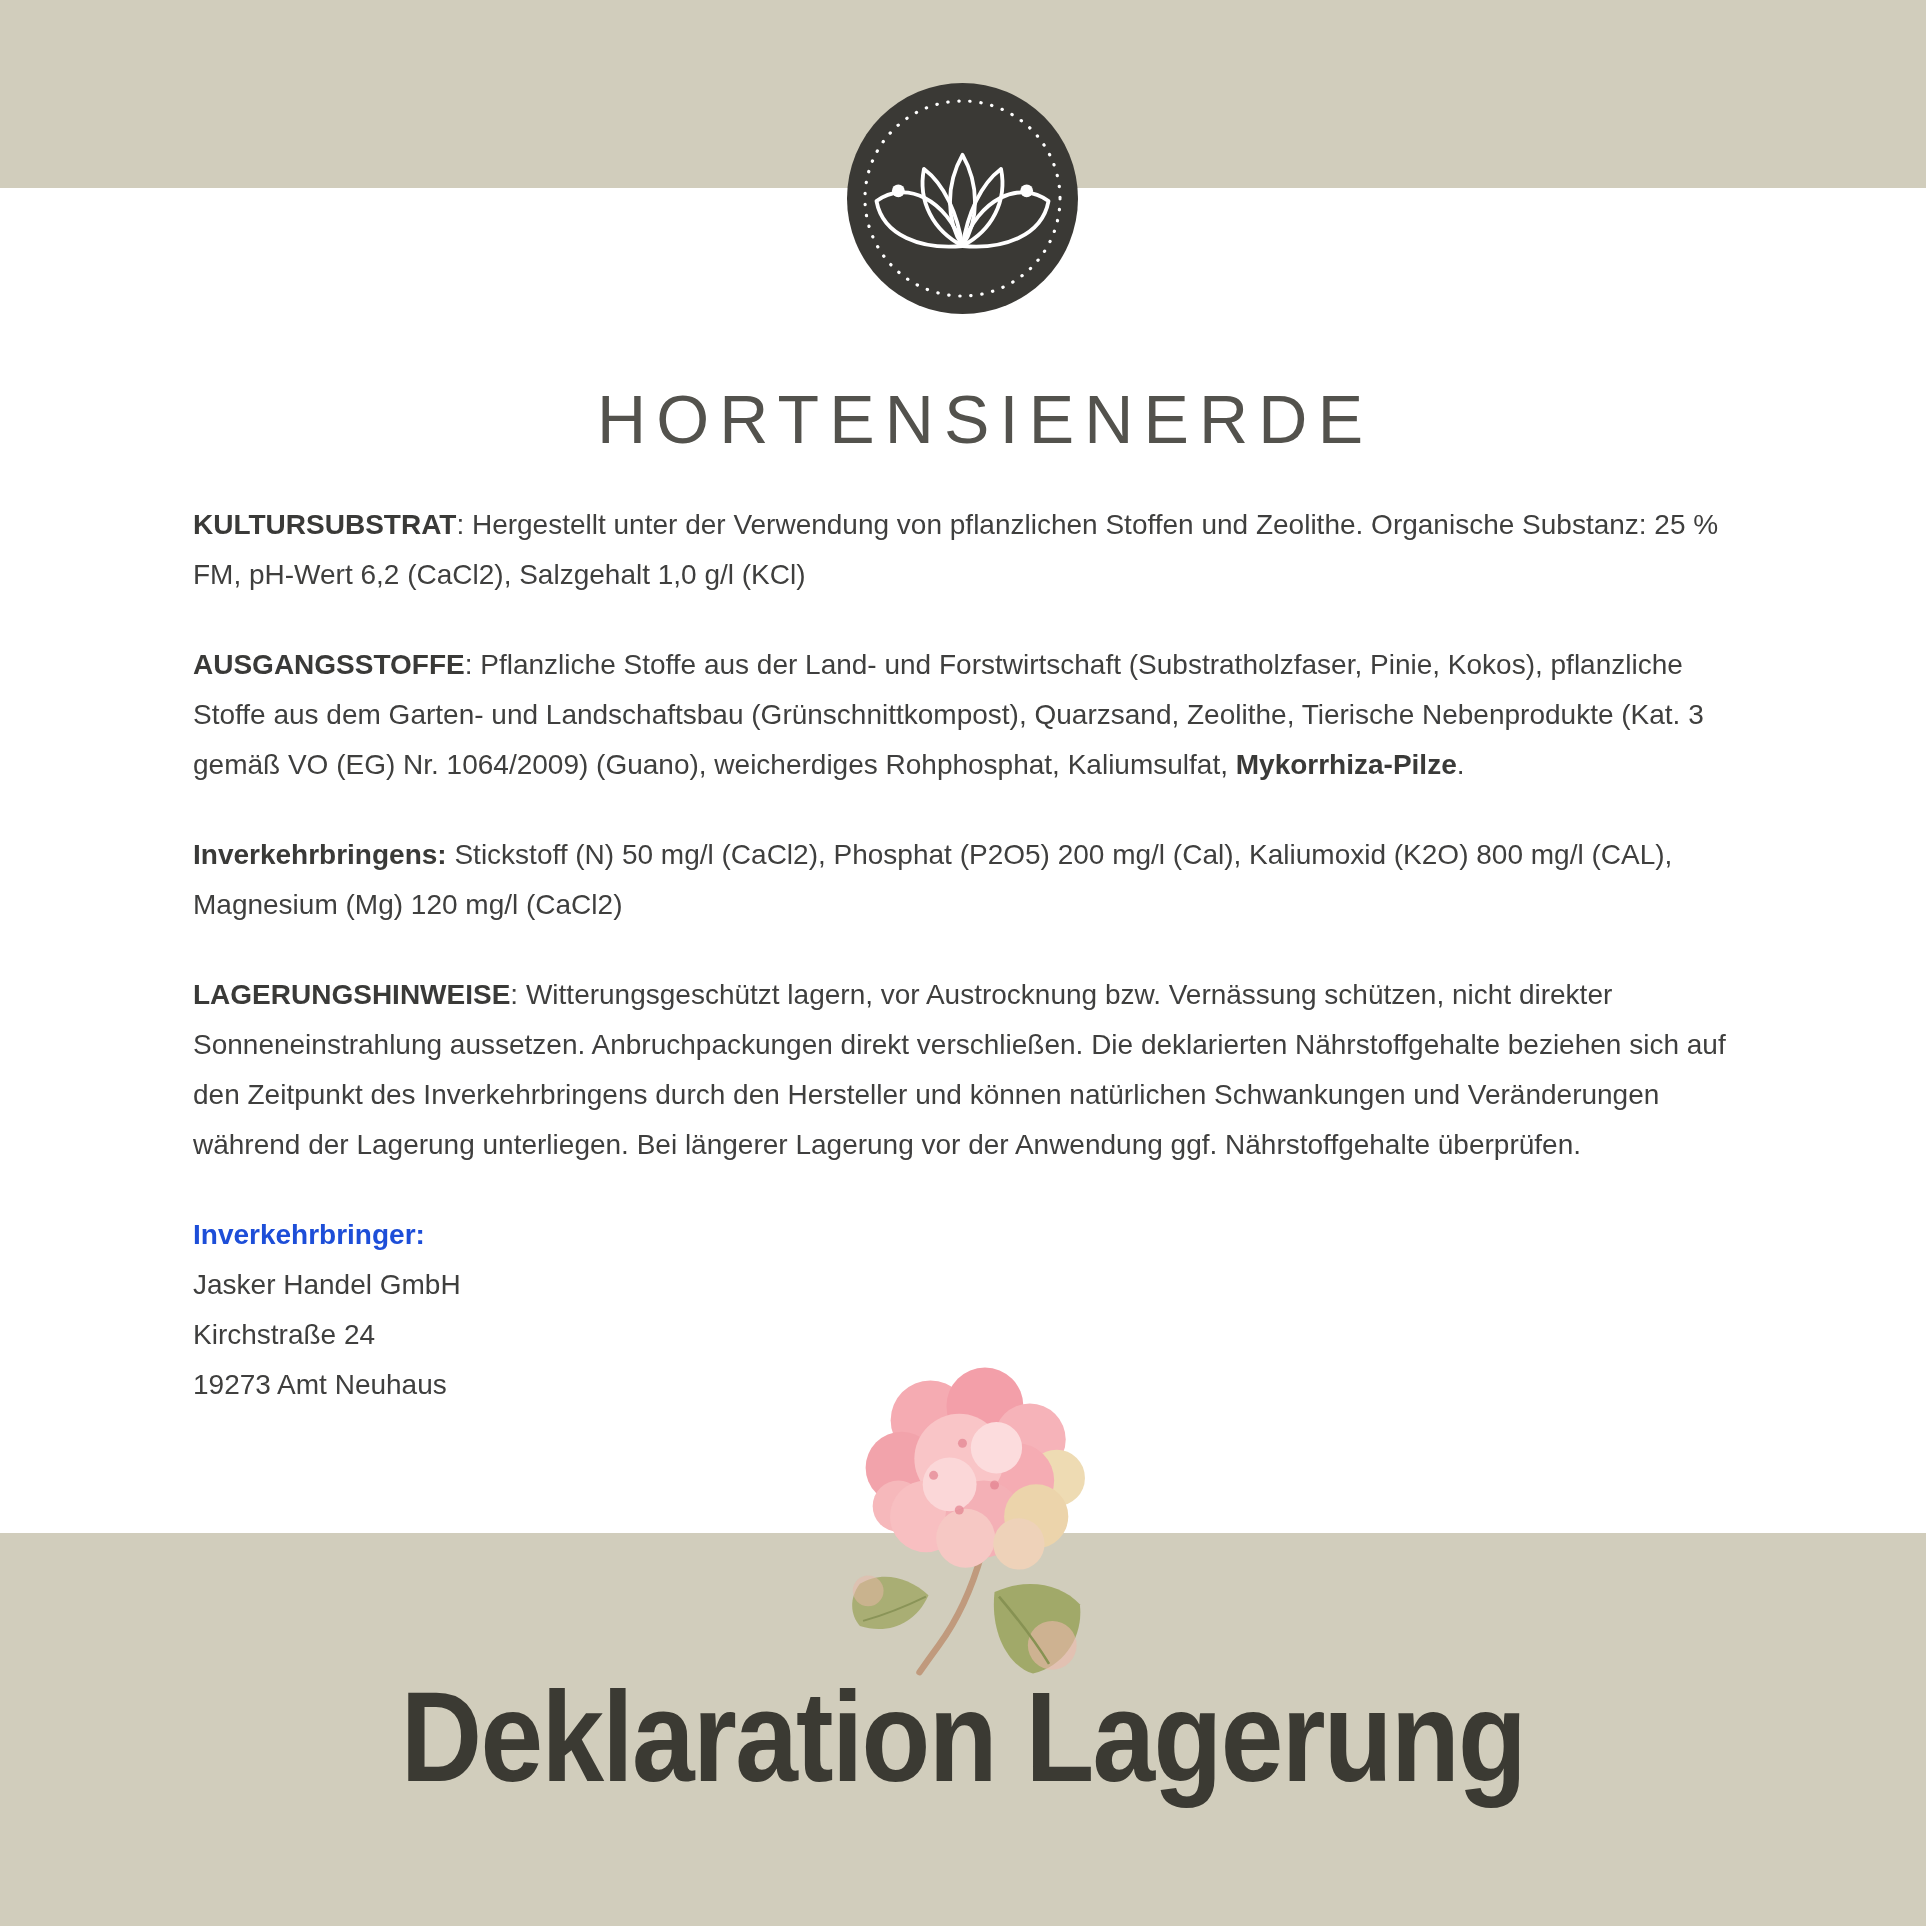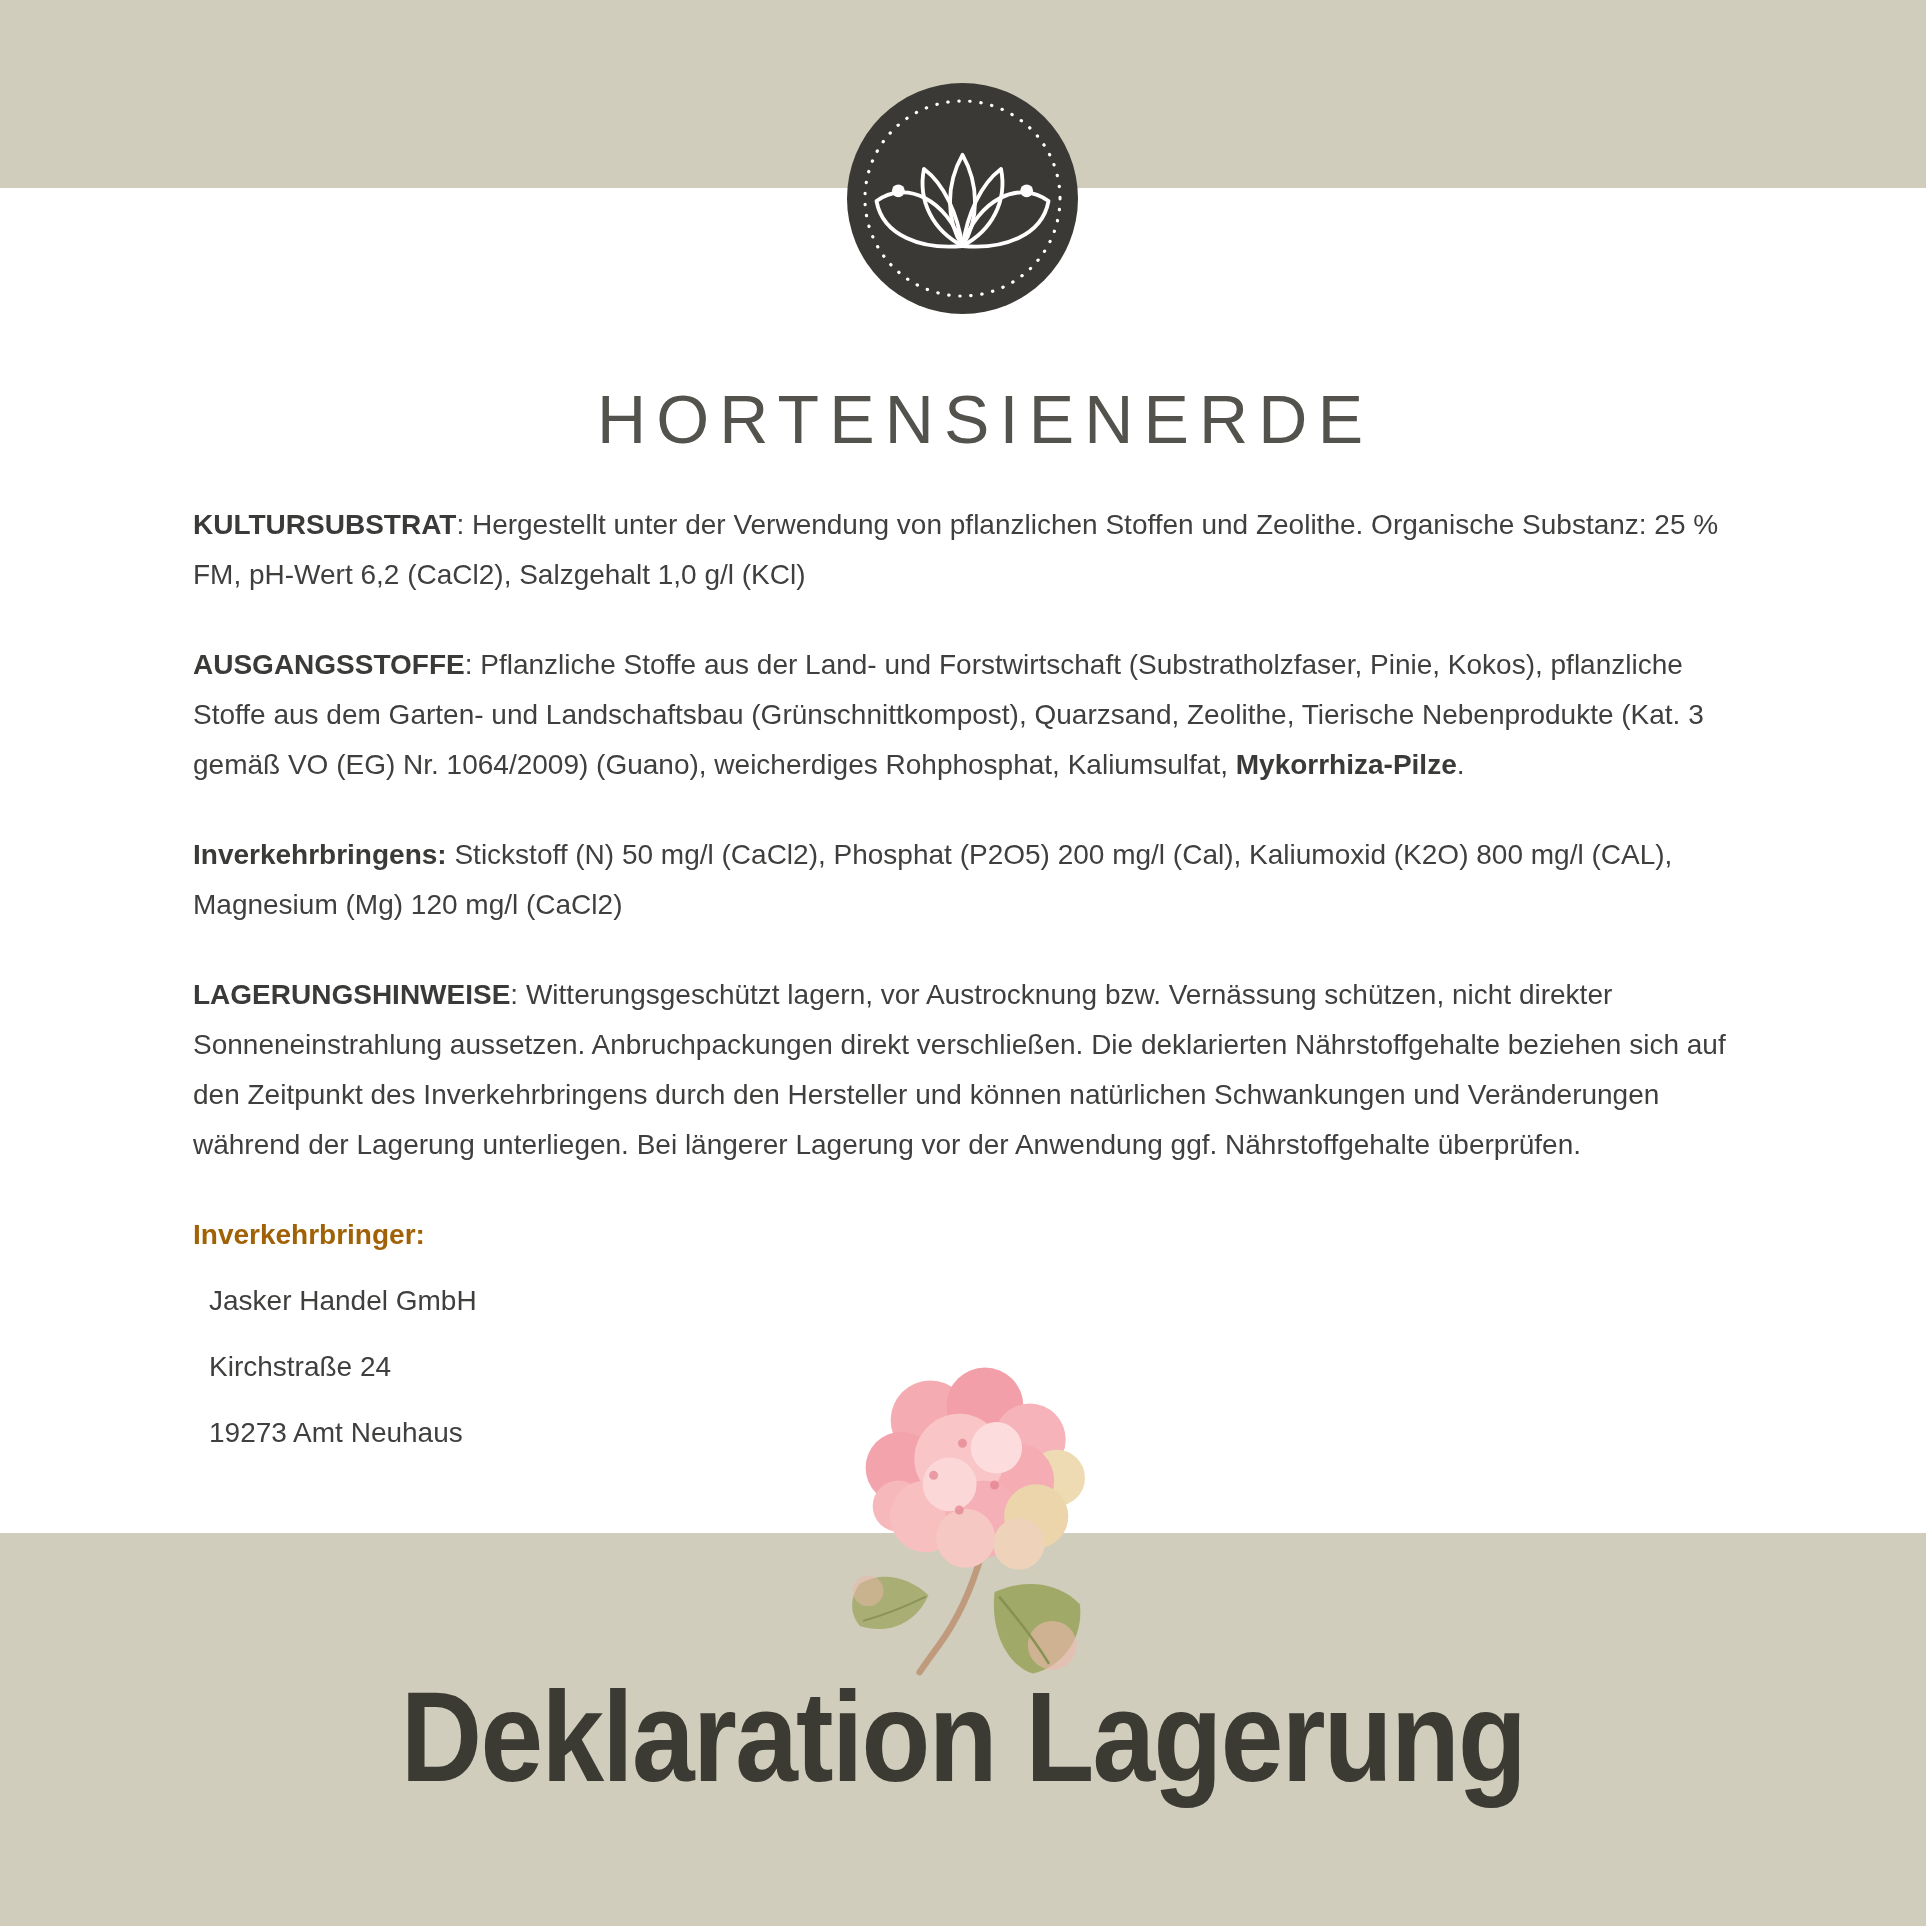--- a/index.html
+++ b/index.html
@@ -32,22 +32,22 @@
   }
   .content{
     position:absolute;left:193px;top:500px;width:1547px;
   }
   .content p{
     margin:0 0 40px 0;
     font-size:28px;line-height:50px;
     color:var(--body);
   }
   .content .b{font-weight:700;color:#3a3a38;}
-  .distributor p{margin:16px;}
-  .distributor .dist-label{font-weight:700;color:#a16207;margin:0;}
+  .distributor p{margin:0;}
+  .distributor .dist-label{font-weight:700;color:#1d4ed8;margin:0;}
   .flower{position:absolute;left:831px;top:1348px;width:295px;height:331px;}
   .footer-title{
     position:absolute;left:0;top:1673px;width:1926px;margin:0;
     text-align:center;
     font-size:128px;line-height:1;font-weight:700;
     letter-spacing:-1.9px;
     color:var(--footer);
     transform:scaleX(0.88);
     transform-origin:50% 50%;
     white-space:nowrap;

